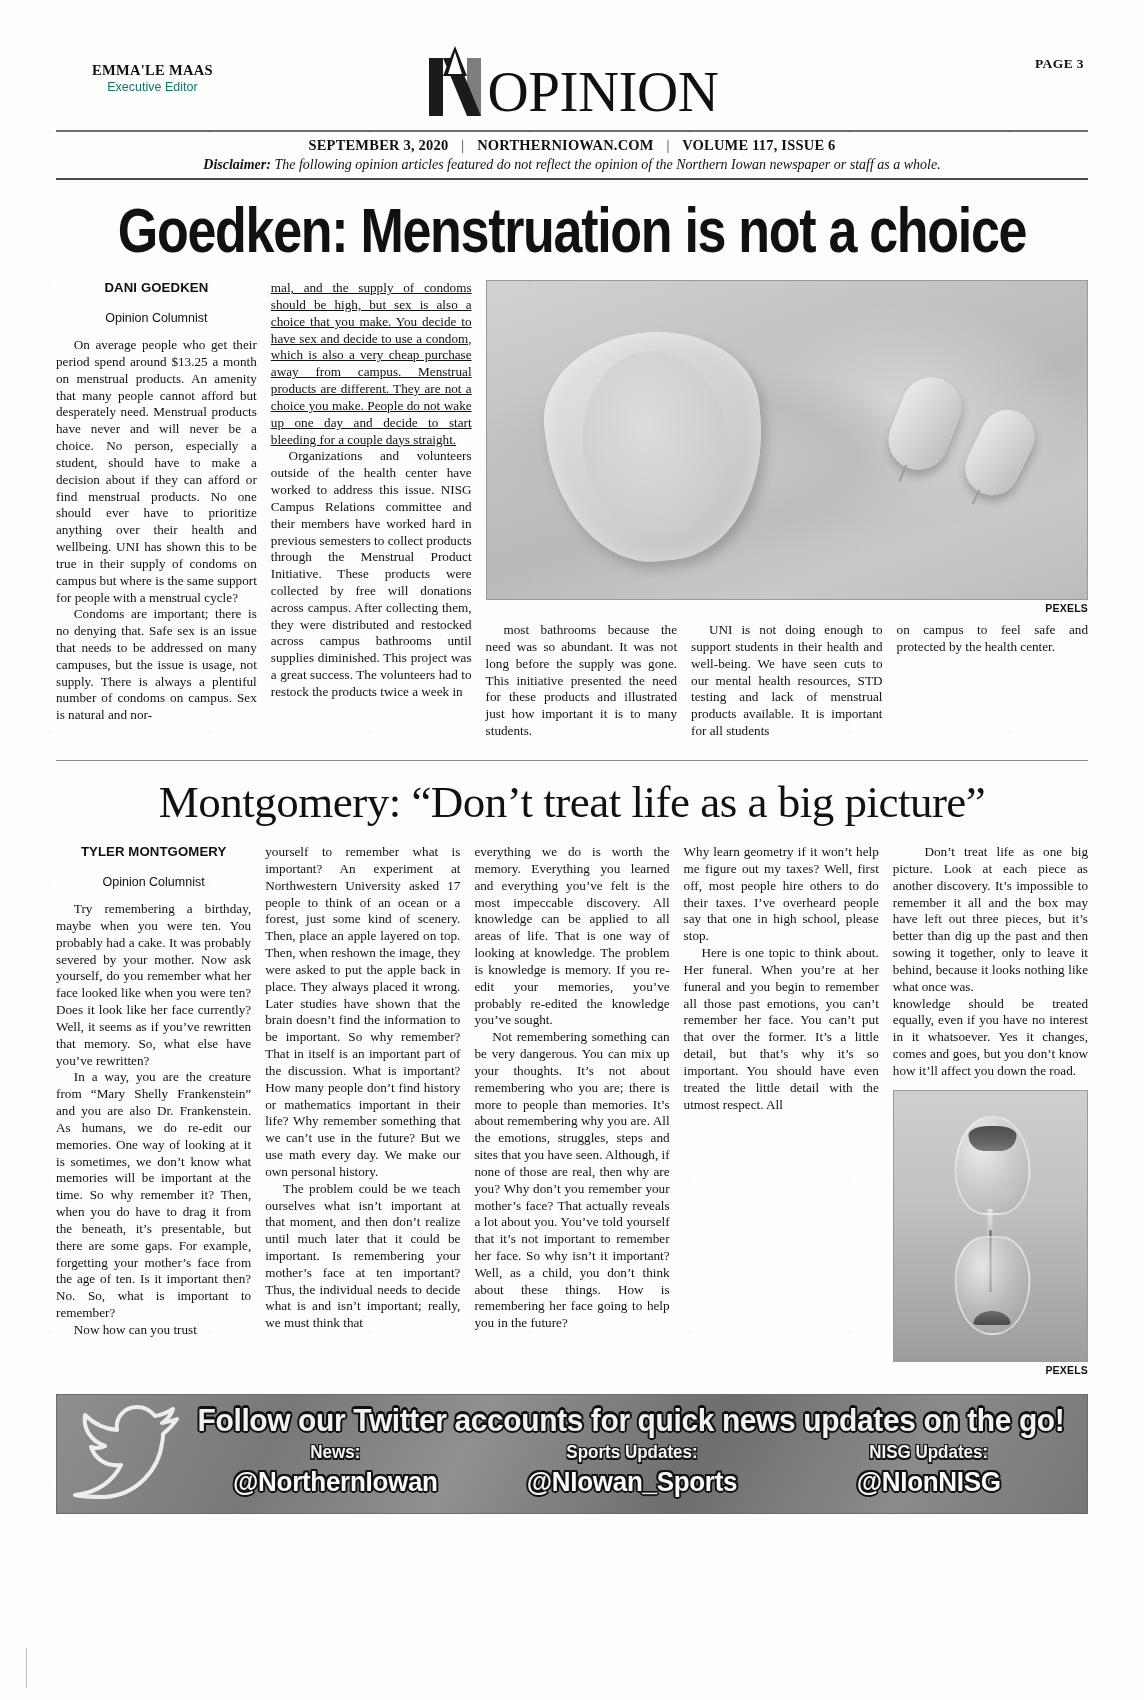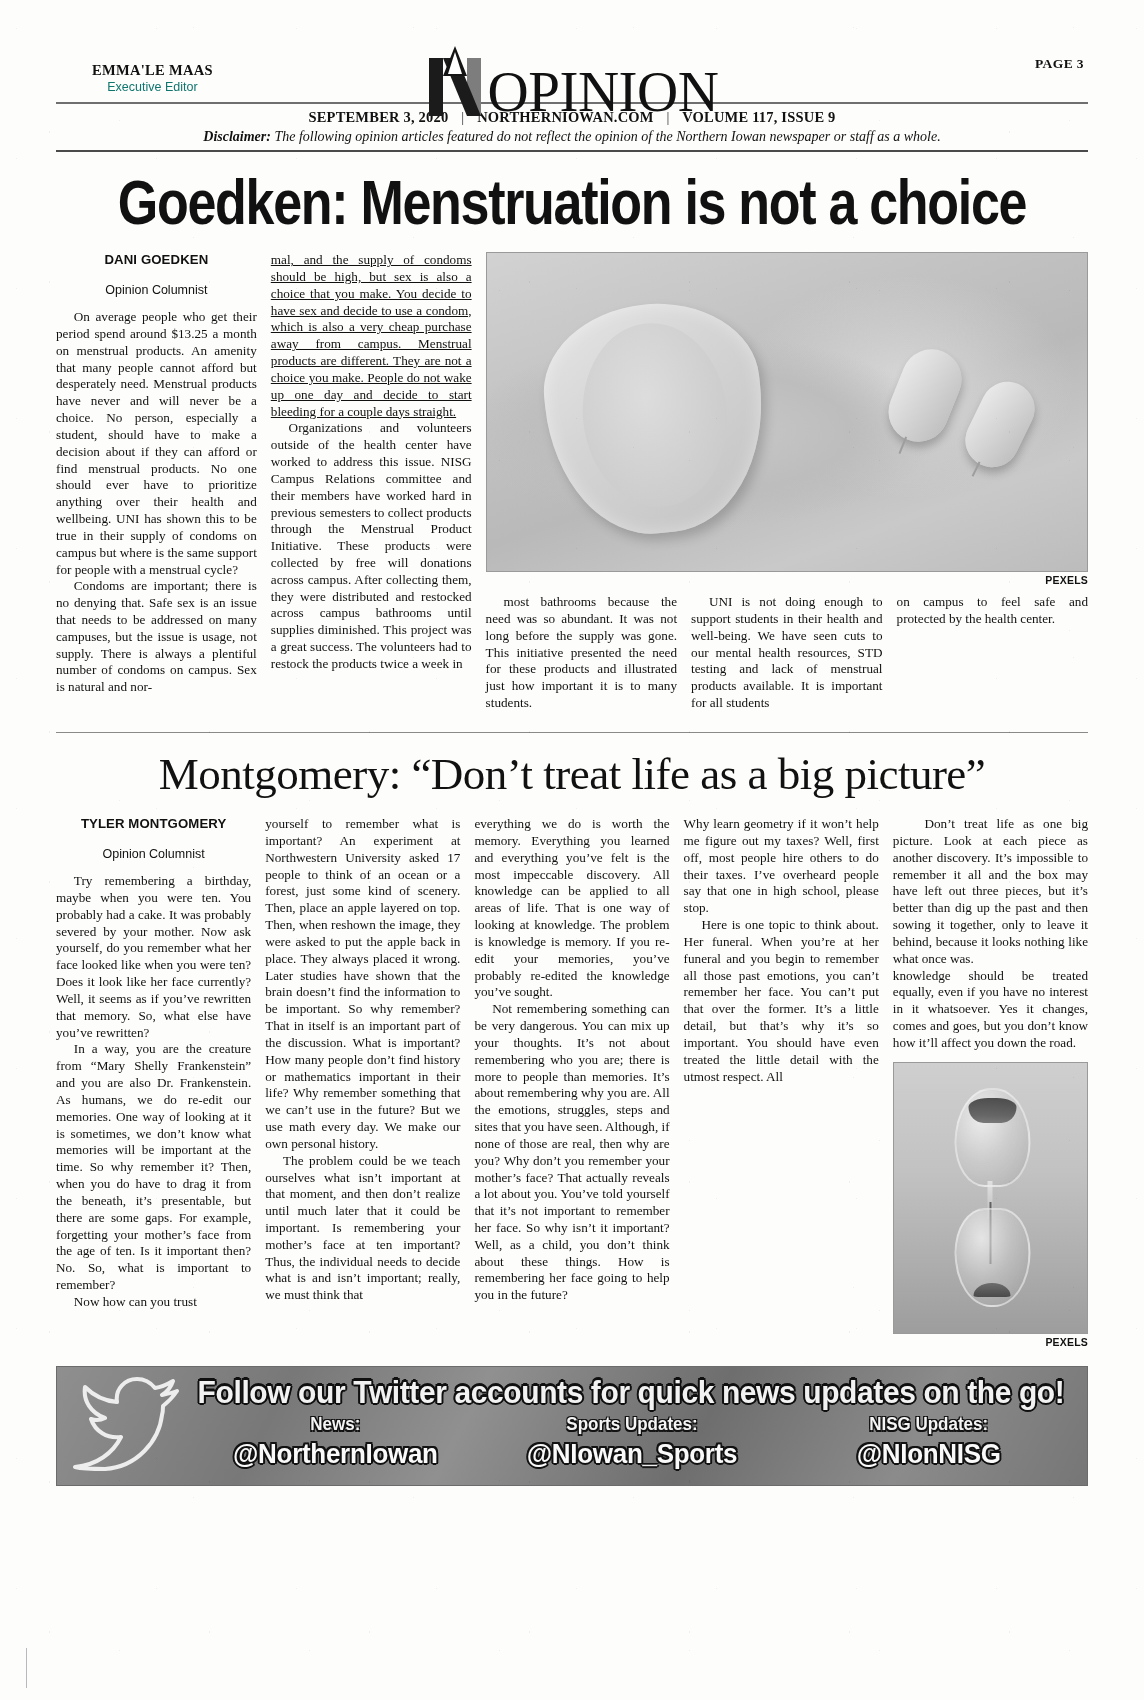--- a/index.html
+++ b/index.html
@@ -20,21 +20,21 @@
     width: 1144px;
     height: 1700px;
     background: #fdfdfb;
     padding: 0;
     box-sizing: border-box;
   }
 
   
   .masthead {
     position: relative;
-    height: 102px;
+    height: 130px;
     padding: 44px 56px 0 56px;
     box-sizing: border-box;
   }
   .editor-block {
     position: absolute;
     left: 92px;
     top: 62px;
     text-align: center;
     line-height: 1.15;
   }
@@ -431,21 +431,21 @@
     <div class="page-number">PAGE 3</div>
   </div>
 
   <div class="rule"></div>
 
   <div class="dateline">
     <span>SEPTEMBER 3, 2020</span>
     <span class="sep">|</span>
     <span>NORTHERNIOWAN.COM</span>
     <span class="sep">|</span>
-    <span>VOLUME 117, ISSUE 9</span>
+    <span>VOLUME 117, ISSUE 6</span>
   </div>
   <div class="disclaimer">
     <b>Disclaimer:</b>
     <span>The following opinion articles featured do not reflect the opinion of  the Northern Iowan newspaper or staff  as a whole.</span>
   </div>
 
   <div class="rule dark"></div>
 
   <div class="headline-1">Goedken: Menstruation is not  a choice</div>
 

